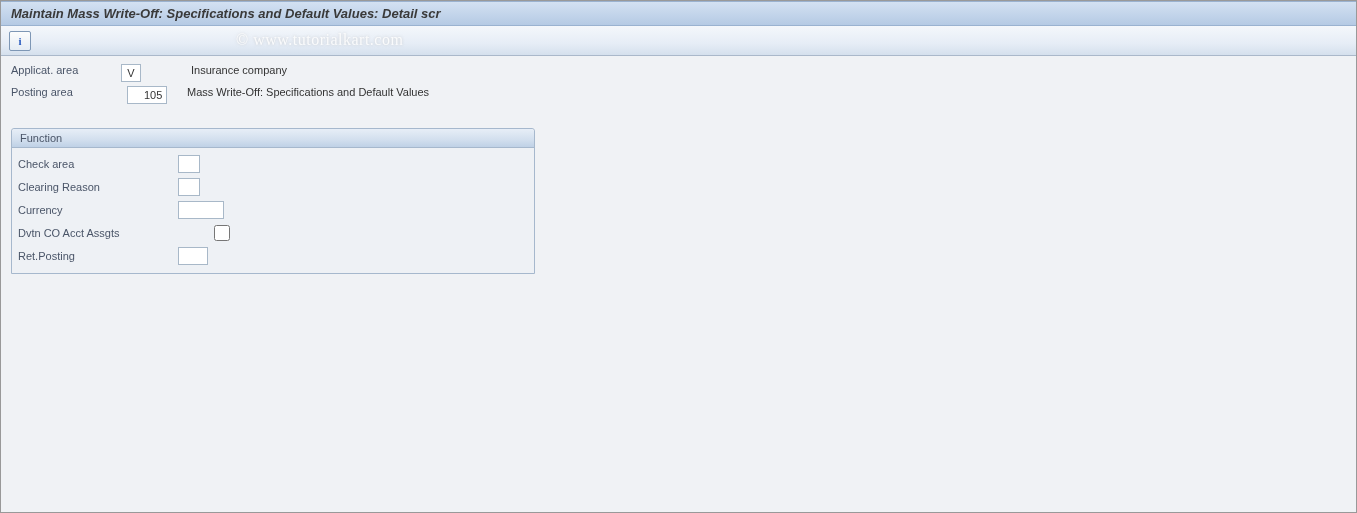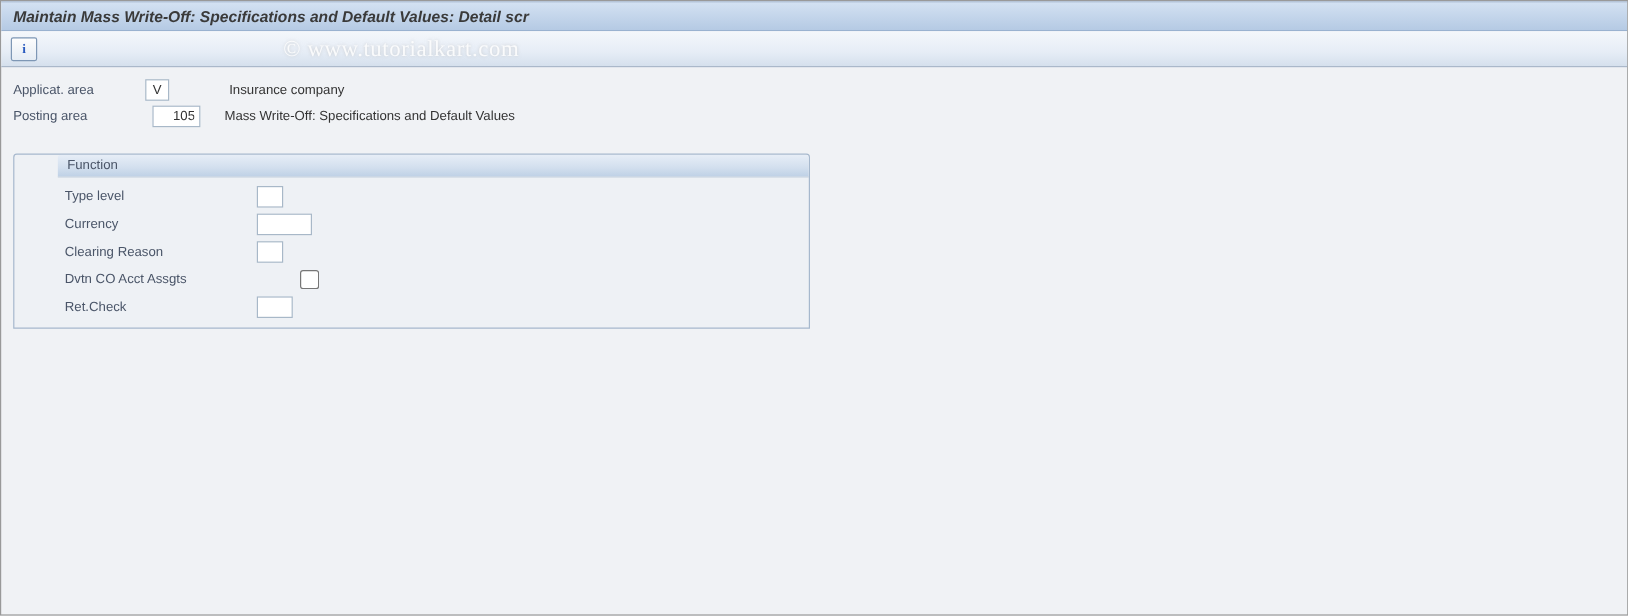--- a/index.html
+++ b/index.html
@@ -48,21 +48,20 @@
       font-size: 11px;
       font-weight: bold;
       color: #2a5bbf;
       font-family: "Times New Roman", serif;
     }
     .content {
       padding: 8px 10px;
     }
     .header-row {
       display: flex;
-      align-items: center;
       height: 22px;
       margin-bottom: 0px;
     }
     .header-label {
       width: 110px;
       color: #4a5568;
     }
     .header-input {
       border: 1px solid #a8b8c8;
       background: #fff;
@@ -80,25 +79,24 @@
     .header-input.med {
       width: 40px;
       padding-left: 16px;
     }
     .header-desc {
       margin-left: 20px;
       color: #333;
     }
     .panel {
       margin-top: 20px;
-      width: 664px;
+      width: 524px;
       border: 1px solid #a6b8cd;
       border-radius: 3px 3px 0 0;
       background: #eef1f5;
-      padding-left: 36px;
     }
     .panel-header {
       background: linear-gradient(to bottom, #e7eef7 0%, #d2dfee 60%, #bfd1e6 100%);
       border-bottom: 1px solid #a6b8cd;
       padding: 3px 8px;
       color: #4a5568;
       border-radius: 3px 3px 0 0;
     }
     .panel-body {
       padding: 4px 6px 6px 6px;
@@ -120,21 +118,21 @@
       padding: 0 3px;
       font-family: inherit;
     }
     .w-tiny { width: 22px; }
     .w-short { width: 46px; }
     .w-check { width: 16px; height:16px; }
     .watermark {
       position: absolute;
       top: 30px;
       left: 235px;
-      font-size: 19px;
+      font-size: 16px;
       color: rgba(255,255,255,0.85);
       text-shadow: 0 0 3px rgba(180,180,180,0.6);
       font-family: Georgia, serif;
       pointer-events: none;
       user-select: none;
       letter-spacing: 0.5px;
     }
   </style>
 </head>
 <body>
@@ -162,42 +160,42 @@
     <div class="header-label">Posting area</div>
     <input class="header-input med" style="margin-left: 6px;" value="1053">
     <div class="header-desc">Mass Write-Off: Specifications and Default Values</div>
   </div>
 
   <div class="panel">
     <div class="panel-header">Function</div>
     <div class="panel-body">
 
       <div class="form-row">
-        <div class="form-label">Type level</div>
+        <div class="form-label">Check area</div>
+        <input class="form-input w-tiny" value="" style="">
+      </div>
+
+      <div class="form-row">
+        <div class="form-label">Clearing Reason</div>
         <input class="form-input w-tiny" value="" style="">
       </div>
 
       <div class="form-row">
         <div class="form-label">Currency</div>
         <input class="form-input w-short" value="" style="">
       </div>
 
-      <div class="form-row">
-        <div class="form-label">Clearing Reason</div>
-        <input class="form-input w-tiny" value="" style="">
-      </div>
-
 
       <div class="form-row">
         <div class="form-label">Dvtn CO Acct Assgts</div>
         <input type="checkbox" class="form-input w-check" style="margin-left: 36px;">
       </div>
 
       <div class="form-row">
-        <div class="form-label">Ret.Check</div>
+        <div class="form-label">Ret.Posting</div>
         <input class="form-input" style="width: 30px;" value="">
       </div>
 
     </div>
   </div>
 
 </div>
 
 <div class="watermark">© www.tutorialkart.com</div>
 

